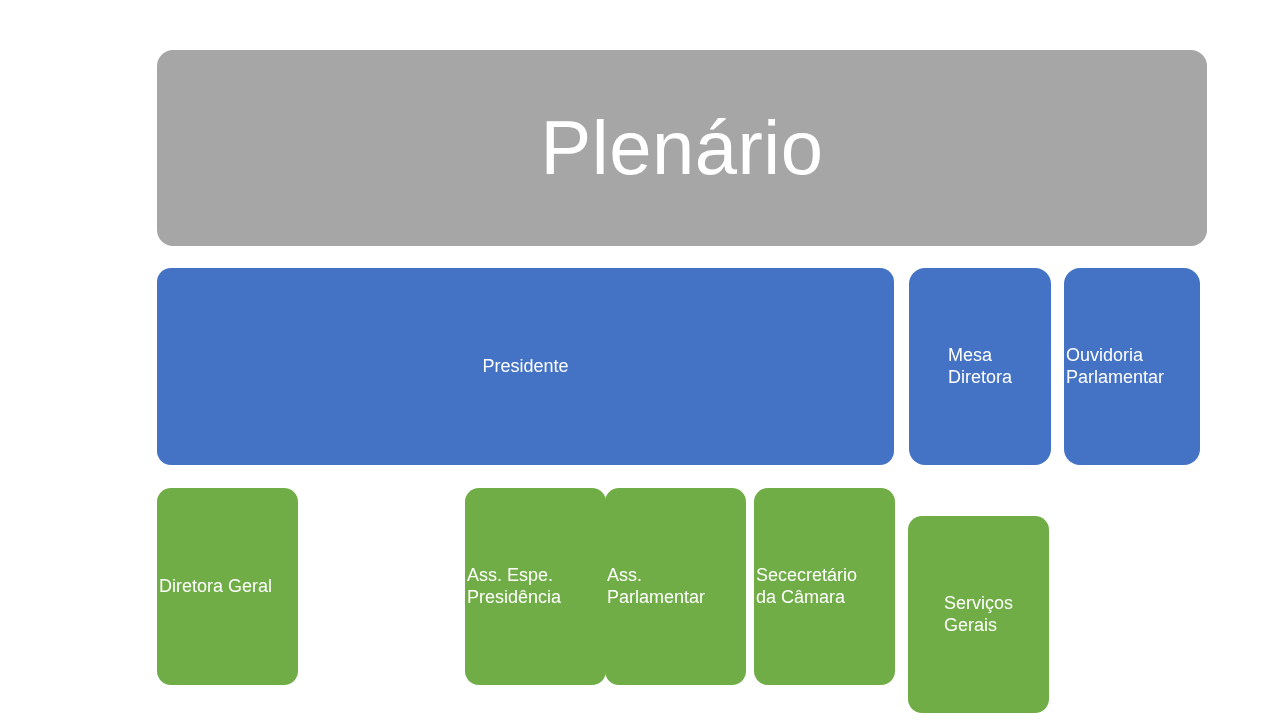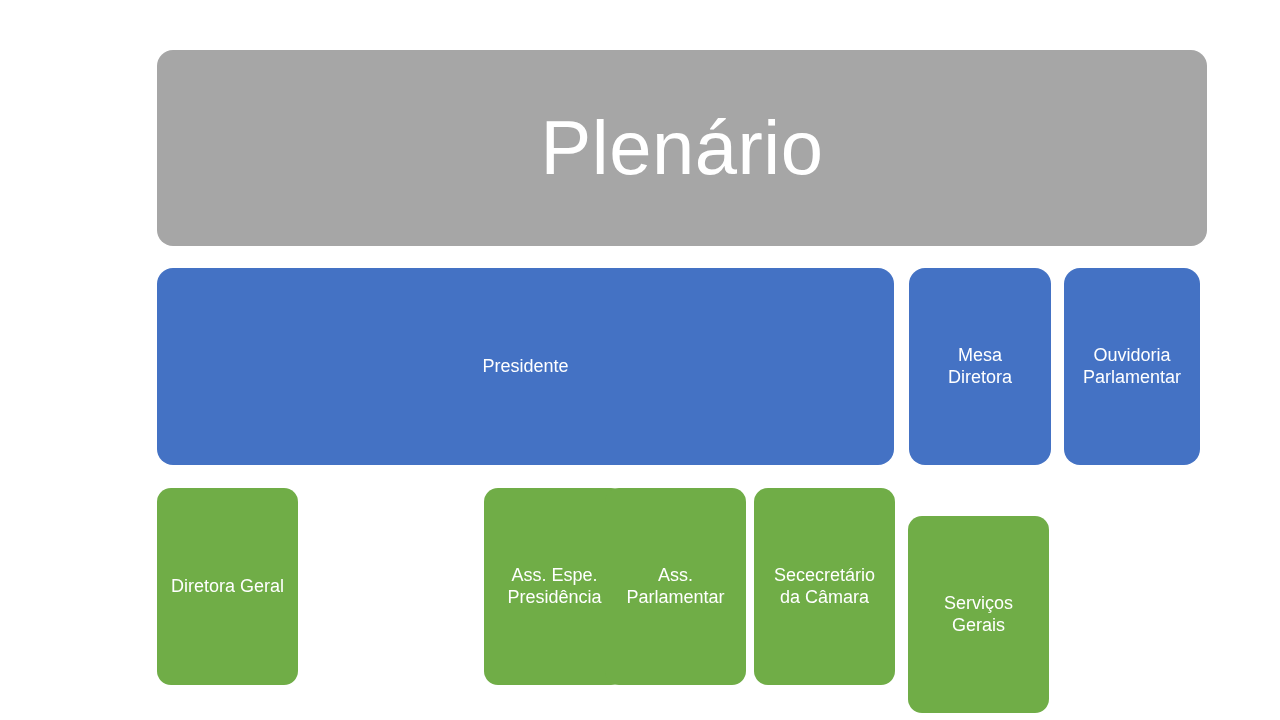--- a/index.html
+++ b/index.html
@@ -20,21 +20,21 @@
     width: 1280px;
     height: 720px;
   }
 
   .node {
     position: absolute;
     box-sizing: border-box;
     display: flex;
     align-items: center;
     justify-content: center;
-    text-align: center;
+    text-align: left;
     color: #ffffff;
     line-height: 1.22;
     -webkit-font-smoothing: antialiased;
   }
 
   
   .tier-plenary {
     left: 157px;
     top: 50px;
     width: 1050px;
@@ -48,37 +48,37 @@
 
   
   .tier-exec {
     background: #4472c4;
     border-radius: 16px;
     top: 268px;
     height: 197px;
     font-size: 18px;
     font-weight: 400;
   }
-  .exec-wide   { left: 157px;  width: 737px; }
+  .exec-wide   { left: 157px;  width: 737px; border-radius: 14px; }
   .exec-narrow { left: 909px;  width: 142px; }
   .exec-narrow2{ left: 1064px; width: 136px; }
 
   
   .tier-dept {
     background: #70ad47;
     border-radius: 14px;
     top: 488px;
     height: 197px;
     width: 141px;
     font-size: 18px;
     font-weight: 400;
   }
   .dept-0 { left: 157px; }
   .dept-1 { left: 306px; }
-  .dept-2 { left: 484px; }
+  .dept-2 { left: 465px; }
   .dept-3 { left: 605px; }
   .dept-4 { left: 754px; }
   .dept-5 { left: 908px; margin-top: 28px; }
 
   .node-label {
     display: block;
     white-space: pre-line;
     padding: 0 2px;
   }
   .tier-exec .node-label,

